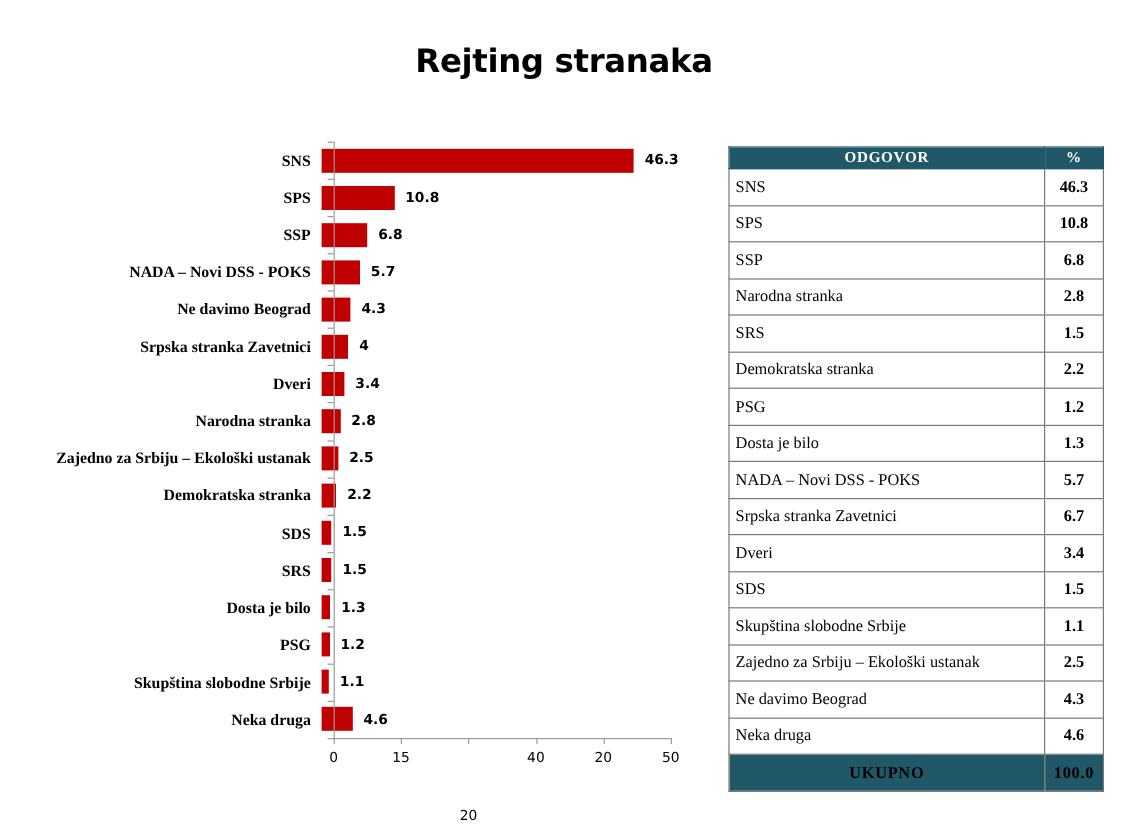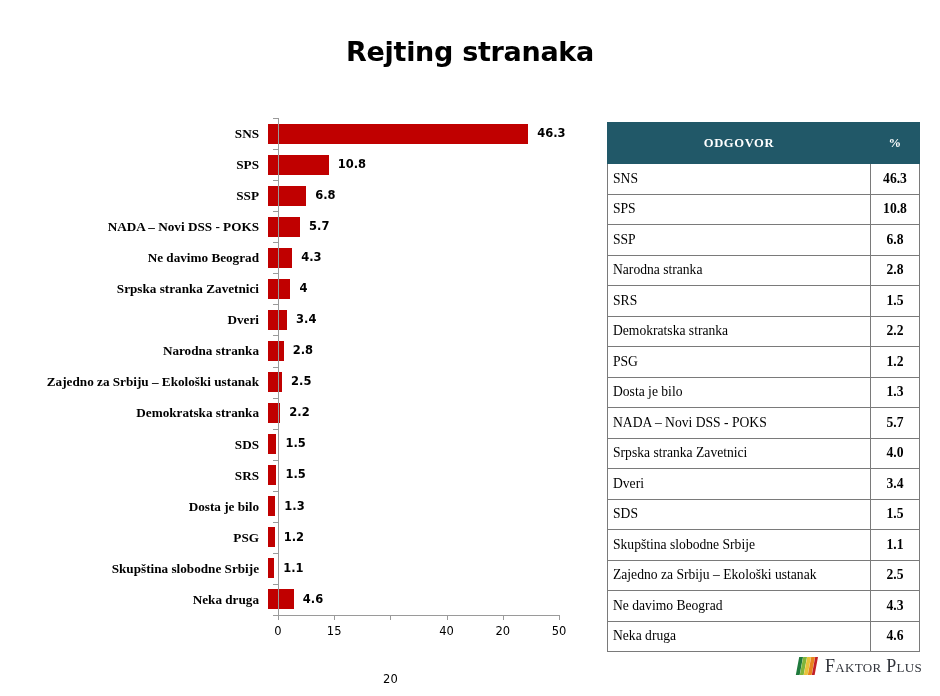--- a/index.html
+++ b/index.html
@@ -131,21 +131,21 @@
     color: #000000;
     vertical-align: middle;
   }
   #data-table th {
     background: #215868;
     color: #ffffff;
     font-weight: bold;
     font-size: 12.6px;
     text-align: center;
     letter-spacing: 0.6px;
-    height: 41px;
+    height: 18px;
     border-color: #215868;
   }
   .col-name { text-align: left; }
   .col-pct  { text-align: center; font-weight: bold; width: 49px; }
   tr.total-row td {
     background: #215868;
     color: #ffffff;
     font-weight: bold;
     text-align: center;
     letter-spacing: 0.6px;
@@ -370,21 +370,21 @@
         <tr>
           <td class="col-name">Dosta je bilo</td>
           <td class="col-pct">1.3</td>
         </tr>
         <tr>
           <td class="col-name">NADA – Novi DSS - POKS</td>
           <td class="col-pct">5.7</td>
         </tr>
         <tr>
           <td class="col-name">Srpska stranka Zavetnici</td>
-          <td class="col-pct">4.0</td>
+          <td class="col-pct">6.7</td>
         </tr>
         <tr>
           <td class="col-name">Dveri</td>
           <td class="col-pct">3.4</td>
         </tr>
         <tr>
           <td class="col-name">SDS</td>
           <td class="col-pct">1.5</td>
         </tr>
         <tr>
@@ -396,29 +396,21 @@
           <td class="col-pct">2.5</td>
         </tr>
         <tr>
           <td class="col-name">Ne davimo Beograd</td>
           <td class="col-pct">4.3</td>
         </tr>
         <tr>
           <td class="col-name">Neka druga</td>
           <td class="col-pct">4.6</td>
         </tr>
+        <tr class="total-row">
+          <td>UKUPNO</td>
+          <td>100.0</td>
+        </tr>
       </tbody>
   </table>
 
-  <div id="logo">
-    <svg id="logo-mark" viewBox="0 0 23 22">
-      <g>
-        <polygon points="4.2,2 8.0,2 4.6,20 0.8,20" fill="#1F7A3D"></polygon>
-        <polygon points="8.2,2 12.0,2 8.6,20 4.8,20" fill="#7FB53B"></polygon>
-        <polygon points="12.2,2 16.0,2 12.6,20 8.8,20" fill="#E8C33A"></polygon>
-        <polygon points="16.2,2 20.0,2 16.6,20 12.8,20" fill="#E8841F"></polygon>
-        <polygon points="20.2,2 23.0,2 19.6,20 16.8,20" fill="#C32026"></polygon>
-      </g>
-    </svg>
-    <div id="logo-text">Faktor Plus</div>
-  </div>
 
 </div>
 
 </body></html>

